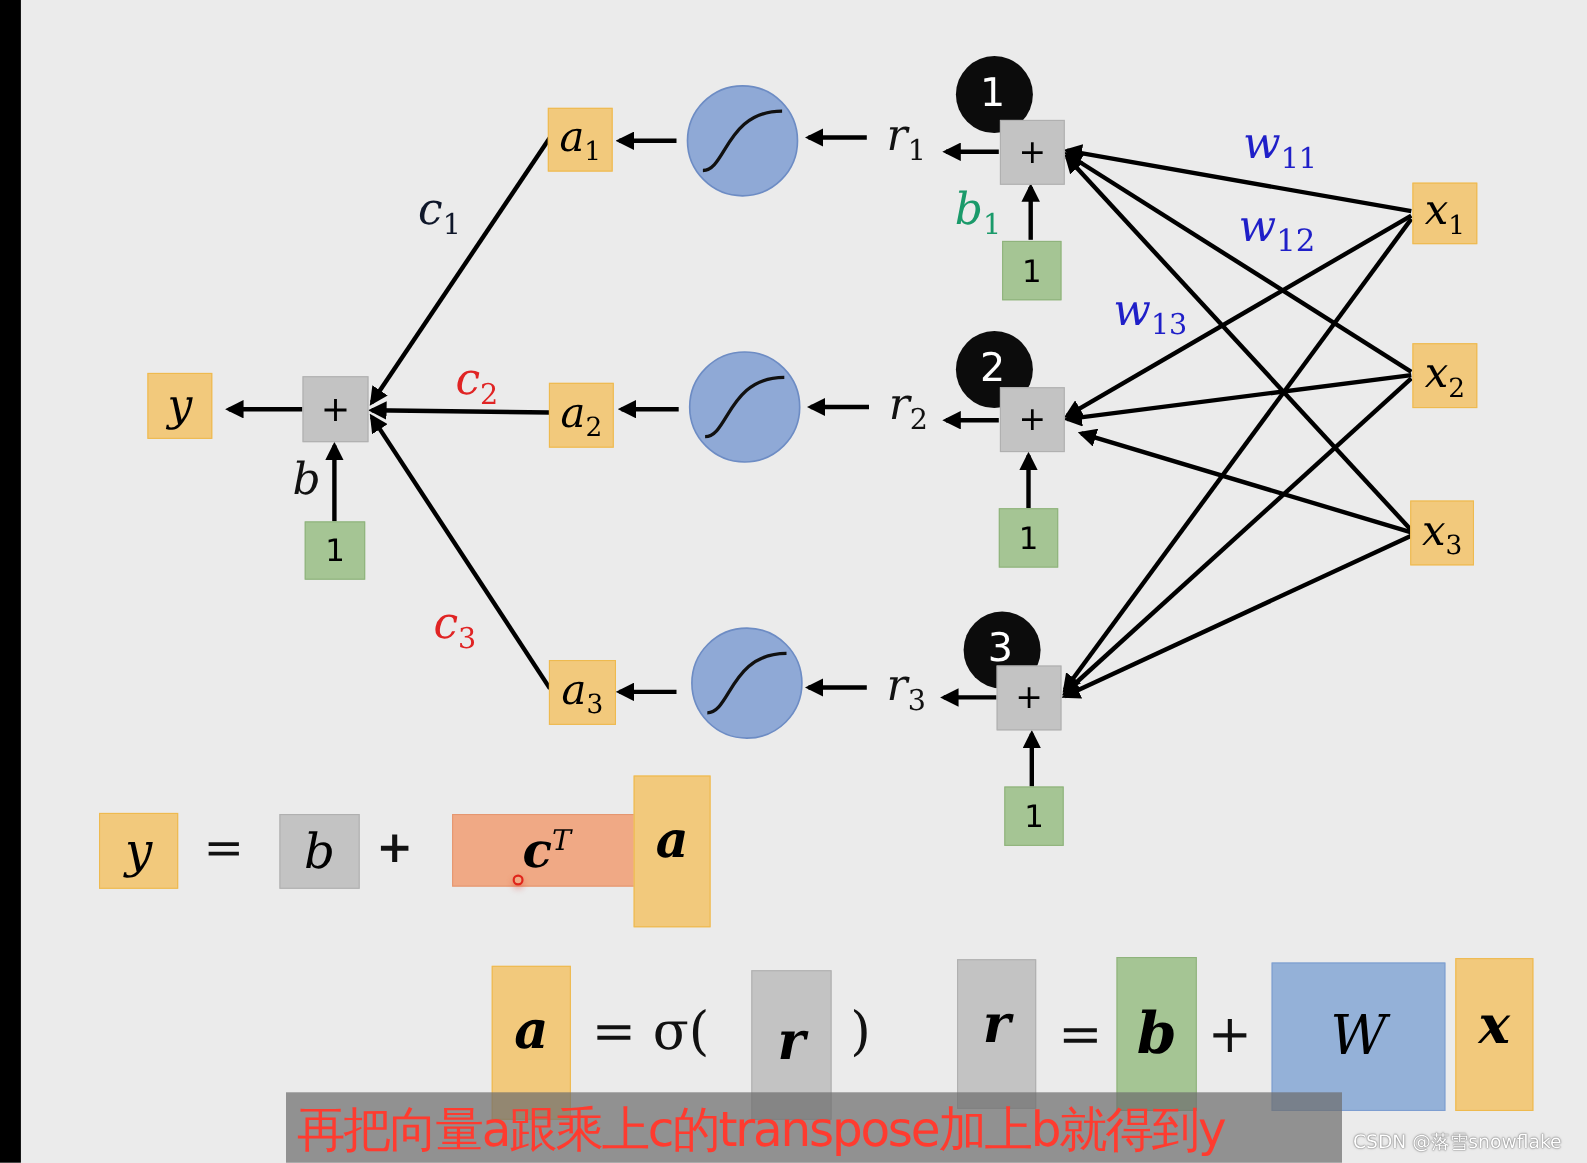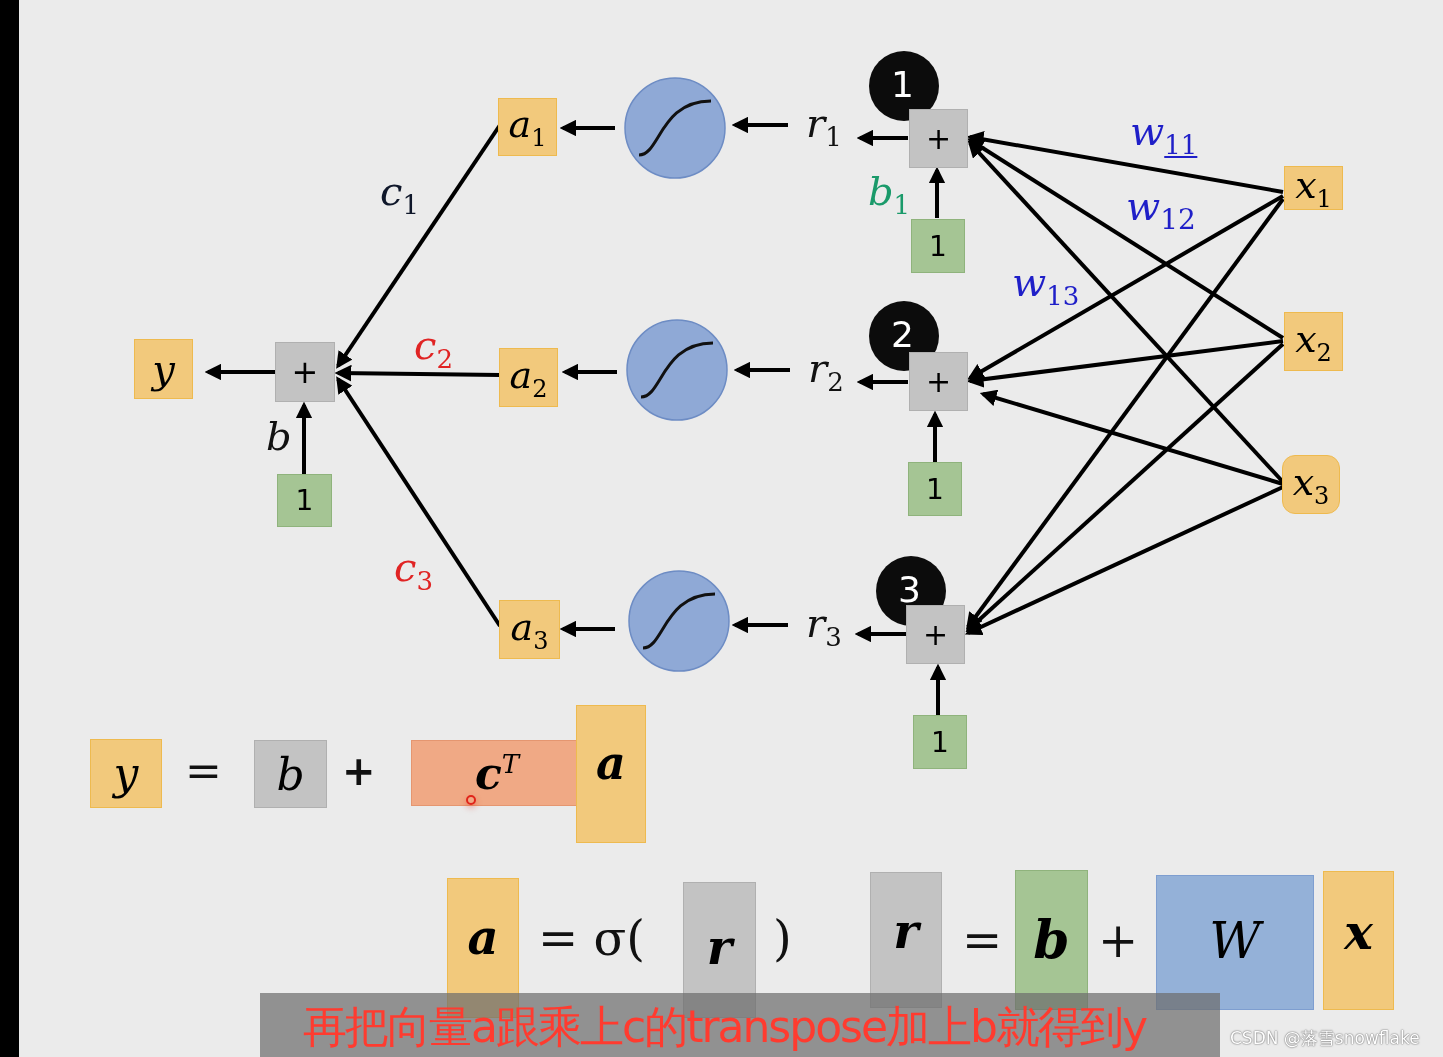--- a/index.html
+++ b/index.html
@@ -9,21 +9,21 @@
   .mi{font-family:"DejaVu Serif",serif;font-style:italic;}
   .box{position:absolute;box-sizing:border-box;display:flex;align-items:center;justify-content:center;}
   .orange{background:#f2c97c;border:1.5px solid #eeba4f;}
   .gray{background:#c3c3c3;border:1.5px solid #b0b0b0;}
   .green{background:#a5c594;border:1.5px solid #8fb37c;}
   .blue{background:#94b1d8;border:1.5px solid #7e9ed0;}
   .salmon{background:#f0a985;border:1.5px solid #e59670;}
   .eqtext{position:absolute;font-family:"DejaVu Serif",serif;color:#111;}
   .bold-i{font-weight:bold;font-style:italic;font-family:"DejaVu Serif",serif;}
   #subtitle-bar{position:absolute;left:260px;top:993px;width:960px;height:64px;background:rgba(110,110,110,0.72);}
-  #subtitle-text{position:absolute;left:270px;top:998px;font-family:"DejaVu Sans",sans-serif;font-size:44px;color:#ff3b2f;white-space:nowrap;letter-spacing:-2px;margin-left:33px;}
+  #subtitle-text{position:absolute;left:270px;top:998px;font-family:"DejaVu Sans",sans-serif;font-size:44px;color:#ff3b2f;white-space:nowrap;letter-spacing:-2px;}
   #watermark{position:absolute;left:1230px;top:1027px;font-family:"DejaVu Sans",sans-serif;font-size:17px;color:#fff;text-shadow:0 0 2px #777,0 0 1px #555;white-space:nowrap;}
   #cursor-dot{position:absolute;left:466px;top:795px;width:10px;height:10px;border:2.5px solid #e0241a;border-radius:50%;box-sizing:border-box;box-shadow:0 3px 6px rgba(220,40,30,0.35);}
 </style>
 </head>
 <body>
 
 <div id="left-strip"></div>
 
 <svg id="diagram" width="1443" height="1057">
   <defs>
@@ -138,31 +138,31 @@
 <div class="box green" style="left:911px;top:219px;width:54px;height:54px;">
   <span style="font-family:'DejaVu Sans',sans-serif;font-size:28px;">1</span>
 </div>
 <div class="box green" style="left:908px;top:462px;width:54px;height:54px;">
   <span style="font-family:'DejaVu Sans',sans-serif;font-size:28px;">1</span>
 </div>
 <div class="box green" style="left:913px;top:715px;width:54px;height:54px;">
   <span style="font-family:'DejaVu Sans',sans-serif;font-size:28px;">1</span>
 </div>
 
-<span class="eqtext mi" style="left:1130px;top:108px;font-size:40px;color:#1f1fc8;"><span>w</span><sub style="font-size:26px;font-style:normal;text-decoration:underline;">11</sub></span>
+<span class="eqtext mi" style="left:1130px;top:108px;font-size:40px;color:#1f1fc8;"><span>w</span><sub style="font-size:26px;font-style:normal;">11</sub></span>
 <span class="eqtext mi" style="left:1126px;top:183px;font-size:40px;color:#1f1fc8;"><span>w</span><sub style="font-size:28px;font-style:normal;">12</sub></span>
 <span class="eqtext mi" style="left:1012px;top:259px;font-size:40px;color:#1f1fc8;"><span>w</span><sub style="font-size:26px;font-style:normal;">13</sub></span>
 
-<div class="box orange" style="left:1284px;top:166px;width:59px;height:44px;">
+<div class="box orange" style="left:1284px;top:166px;width:59px;height:56px;">
   <span class="mi" style="font-size:38px;"><span>x</span><sub style="font-size:24px;font-style:normal;">1</sub></span>
 </div>
 <div class="box orange" style="left:1284px;top:312px;width:59px;height:59px;">
   <span class="mi" style="font-size:38px;"><span>x</span><sub style="font-size:24px;font-style:normal;">2</sub></span>
 </div>
-<div class="box orange" style="left:1282px;top:455px;width:58px;height:59px;border-radius:13px;">
+<div class="box orange" style="left:1282px;top:455px;width:58px;height:59px;">
   <span class="mi" style="font-size:38px;"><span>x</span><sub style="font-size:24px;font-style:normal;">3</sub></span>
 </div>
 
 <div class="box orange" style="left:90px;top:739px;width:72px;height:69px;">
   <span class="mi" style="font-size:44px;">y</span>
 </div>
 <span class="eqtext" style="left:185px;top:745px;font-size:44px;">=</span>
 <div class="box gray" style="left:254px;top:740px;width:73px;height:68px;">
   <span class="mi" style="font-size:44px;">b</span>
 </div>

